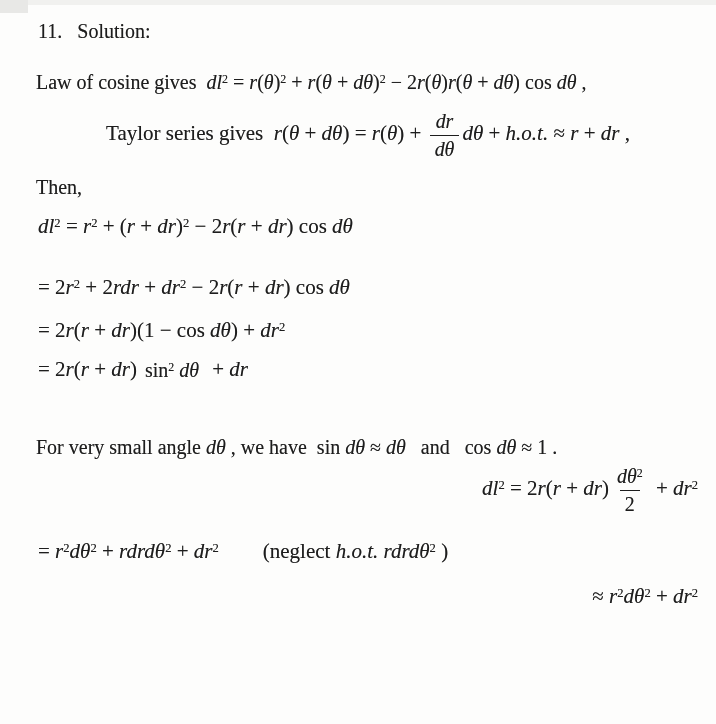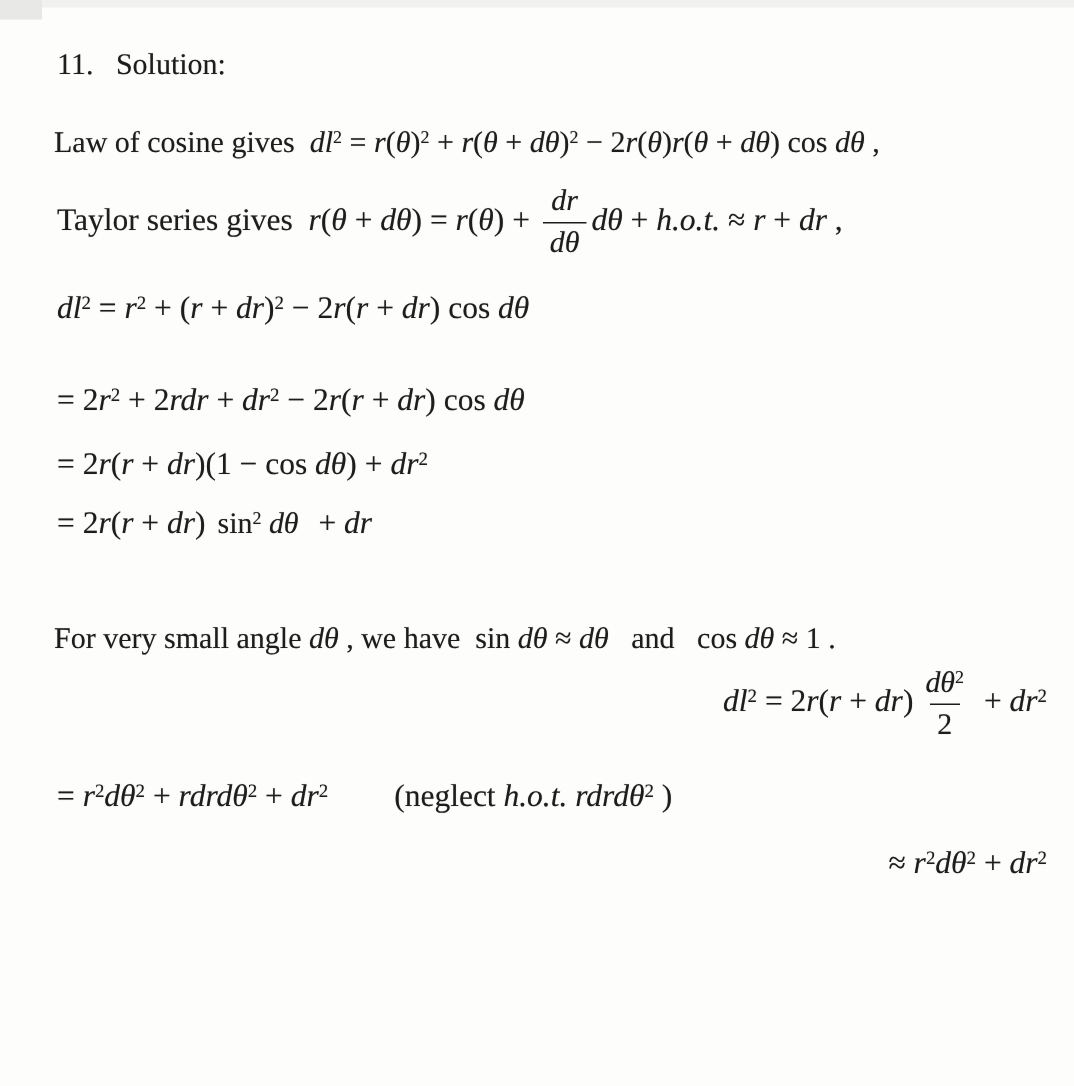--- a/index.html
+++ b/index.html
@@ -6,40 +6,40 @@
   body{
     width:716px;height:724px;
     background:#fdfdfc;
     overflow:hidden;
     position:relative;
     font-family:"Liberation Serif","DejaVu Serif",serif;
   }
   .scan-edge{position:absolute;top:0;left:0;width:100%;height:5px;background:#f1f1ef;}
   .scan-corner{position:absolute;top:0;left:0;width:28px;height:13px;background:#e8e8e6;}
   .doc{
-    padding:28px 18px 0 36px;
+    padding:16px 18px 0 36px;
     color:#1d1d1d;
     text-shadow:0 0 0.6px rgba(20,20,20,0.45);
   }
   .line{white-space:nowrap;}
   .para{font-size:20px;line-height:30px;}
   .eq{font-size:21px;line-height:34px;padding-left:2px;}
   .it{font-style:italic;}
   .sup{font-size:0.6em;vertical-align:0.5em;font-style:normal;}
   .wsp{display:inline-block;width:44px;}
   .frac{
     display:inline-flex;flex-direction:column;align-items:center;
     vertical-align:middle;margin:0 3px;font-size:0.95em;line-height:1.25;
   }
   .frac .fnum{padding:0 5px 1px;}
   .frac .fden{border-top:1.6px solid #1d1d1d;padding:1px 5px 0;}
   
   [data-name="problem-heading"]{margin:0 0 18px 2px;}
   [data-name="law-of-cosine-line"]{margin-bottom:12px;}
-  [data-name="taylor-series-line"]{margin-bottom:10px;}
+  [data-name="taylor-series-line"]{margin-bottom:10px;text-align:center;}
   [data-name="then-label"]{margin-bottom:4px;}
   [data-name="eq-law-expanded"]{margin-bottom:24px;}
   [data-name="eq-expanded-squares"]{margin-bottom:6px;}
   [data-name="eq-factored"]{margin-bottom:4px;}
   [data-name="eq-sin-fraction"]{margin-bottom:46px;}
   [data-name="small-angle-note"]{margin-bottom:2px;font-family:Liberation Serif, serif;}
   [data-name="thus-label"]{margin-bottom:10px;}
   [data-name="eq-small-angle-sub"]{margin-bottom:14px;text-align:right;}
   [data-name="eq-neglect-hot"]{margin-bottom:8px;}
   [data-name="eq-approx-final"]{margin-bottom:36px;text-align:right;}
@@ -51,20 +51,21 @@
 <div class="page" data-name="scanned-solution-page">
   <div class="scan-edge" data-name="scan-edge-artifact"></div>
   <div class="scan-corner" data-name="scan-corner-artifact"></div>
   <main class="doc" data-name="solution-document">
       <div class="line para" data-name="problem-heading"><span class="tx" data-name="text-run">11.&nbsp;&nbsp; Solution:</span></div>
       <div class="line para" data-name="law-of-cosine-line"><span class="tx" data-name="text-run">Law of cosine gives&nbsp;&nbsp;</span><span class="it" data-name="math-var">dl</span><span class="sup" data-name="exponent">2</span><span class="tx" data-name="text-run"> = </span><span class="it" data-name="math-var">r</span><span class="tx" data-name="text-run">(</span><span class="it" data-name="math-var">θ</span><span class="tx" data-name="text-run">)</span><span class="sup" data-name="exponent">2</span><span class="tx" data-name="text-run"> + </span><span class="it" data-name="math-var">r</span><span class="tx" data-name="text-run">(</span><span class="it" data-name="math-var">θ</span><span class="tx" data-name="text-run"> + </span><span class="it" data-name="math-var">dθ</span><span class="tx" data-name="text-run">)</span><span class="sup" data-name="exponent">2</span><span class="tx" data-name="text-run"> − 2</span><span class="it" data-name="math-var">r</span><span class="tx" data-name="text-run">(</span><span class="it" data-name="math-var">θ</span><span class="tx" data-name="text-run">)</span><span class="it" data-name="math-var">r</span><span class="tx" data-name="text-run">(</span><span class="it" data-name="math-var">θ</span><span class="tx" data-name="text-run"> + </span><span class="it" data-name="math-var">dθ</span><span class="tx" data-name="text-run">) cos </span><span class="it" data-name="math-var">dθ</span><span class="tx" data-name="text-run"> ,</span></div>
       <div class="line eq" data-name="taylor-series-line"><span class="tx" data-name="text-run">Taylor series gives&nbsp;&nbsp;</span><span class="it" data-name="math-var">r</span><span class="tx" data-name="text-run">(</span><span class="it" data-name="math-var">θ</span><span class="tx" data-name="text-run"> + </span><span class="it" data-name="math-var">dθ</span><span class="tx" data-name="text-run">) = </span><span class="it" data-name="math-var">r</span><span class="tx" data-name="text-run">(</span><span class="it" data-name="math-var">θ</span><span class="tx" data-name="text-run">) + </span><span class="frac" data-name="fraction">
           <span class="fnum" data-name="fraction-numerator"><span class="it" data-name="math-var">dr</span></span>
           <span class="fden" data-name="fraction-denominator"><span class="it" data-name="math-var">dθ</span></span>
         </span><span class="it" data-name="math-var">dθ</span><span class="tx" data-name="text-run"> + </span><span class="it" data-name="math-var">h.o.t.</span><span class="tx" data-name="text-run"> ≈ </span><span class="it" data-name="math-var">r</span><span class="tx" data-name="text-run"> + </span><span class="it" data-name="math-var">dr</span><span class="tx" data-name="text-run"> ,</span></div>
+      <div class="line para" data-name="then-label"><span class="tx" data-name="text-run">Then,</span></div>
       <div class="line eq" data-name="eq-law-expanded"><span class="it" data-name="math-var">dl</span><span class="sup" data-name="exponent">2</span><span class="tx" data-name="text-run"> = </span><span class="it" data-name="math-var">r</span><span class="sup" data-name="exponent">2</span><span class="tx" data-name="text-run"> + (</span><span class="it" data-name="math-var">r</span><span class="tx" data-name="text-run"> + </span><span class="it" data-name="math-var">dr</span><span class="tx" data-name="text-run">)</span><span class="sup" data-name="exponent">2</span><span class="tx" data-name="text-run"> − 2</span><span class="it" data-name="math-var">r</span><span class="tx" data-name="text-run">(</span><span class="it" data-name="math-var">r</span><span class="tx" data-name="text-run"> + </span><span class="it" data-name="math-var">dr</span><span class="tx" data-name="text-run">) cos </span><span class="it" data-name="math-var">dθ</span></div>
       <div class="line eq" data-name="eq-expanded-squares"><span class="tx" data-name="text-run">= 2</span><span class="it" data-name="math-var">r</span><span class="sup" data-name="exponent">2</span><span class="tx" data-name="text-run"> + 2</span><span class="it" data-name="math-var">rdr</span><span class="tx" data-name="text-run"> + </span><span class="it" data-name="math-var">dr</span><span class="sup" data-name="exponent">2</span><span class="tx" data-name="text-run"> − 2</span><span class="it" data-name="math-var">r</span><span class="tx" data-name="text-run">(</span><span class="it" data-name="math-var">r</span><span class="tx" data-name="text-run"> + </span><span class="it" data-name="math-var">dr</span><span class="tx" data-name="text-run">) cos </span><span class="it" data-name="math-var">dθ</span></div>
       <div class="line eq" data-name="eq-factored"><span class="tx" data-name="text-run">= 2</span><span class="it" data-name="math-var">r</span><span class="tx" data-name="text-run">(</span><span class="it" data-name="math-var">r</span><span class="tx" data-name="text-run"> + </span><span class="it" data-name="math-var">dr</span><span class="tx" data-name="text-run">)(1 − cos </span><span class="it" data-name="math-var">dθ</span><span class="tx" data-name="text-run">) + </span><span class="it" data-name="math-var">dr</span><span class="sup" data-name="exponent">2</span></div>
       <div class="line eq" data-name="eq-sin-fraction"><span class="tx" data-name="text-run">= 2</span><span class="it" data-name="math-var">r</span><span class="tx" data-name="text-run">(</span><span class="it" data-name="math-var">r</span><span class="tx" data-name="text-run"> + </span><span class="it" data-name="math-var">dr</span><span class="tx" data-name="text-run">)</span><span class="frac" data-name="fraction">
           <span class="fnum" data-name="fraction-numerator"><span class="tx" data-name="text-run">sin</span><span class="sup" data-name="exponent">2</span><span class="tx" data-name="text-run"> </span><span class="it" data-name="math-var">dθ</span></span>
         </span><span class="tx" data-name="text-run"> + </span><span class="it" data-name="math-var">dr</span></div>
       <div class="line para" data-name="small-angle-note"><span class="tx" data-name="text-run">For very small angle </span><span class="it" data-name="math-var">dθ</span><span class="tx" data-name="text-run"> , we have&nbsp;&nbsp;sin </span><span class="it" data-name="math-var">dθ</span><span class="tx" data-name="text-run"> ≈ </span><span class="it" data-name="math-var">dθ</span><span class="tx" data-name="text-run">&nbsp;&nbsp; and&nbsp;&nbsp; cos </span><span class="it" data-name="math-var">dθ</span><span class="tx" data-name="text-run"> ≈ 1 .</span></div>
       <div class="line eq" data-name="eq-small-angle-sub"><span class="it" data-name="math-var">dl</span><span class="sup" data-name="exponent">2</span><span class="tx" data-name="text-run"> = 2</span><span class="it" data-name="math-var">r</span><span class="tx" data-name="text-run">(</span><span class="it" data-name="math-var">r</span><span class="tx" data-name="text-run"> + </span><span class="it" data-name="math-var">dr</span><span class="tx" data-name="text-run">)</span><span class="frac" data-name="fraction">
           <span class="fnum" data-name="fraction-numerator"><span class="it" data-name="math-var">dθ</span><span class="sup" data-name="exponent">2</span></span>
           <span class="fden" data-name="fraction-denominator"><span class="tx" data-name="text-run">2</span></span>

